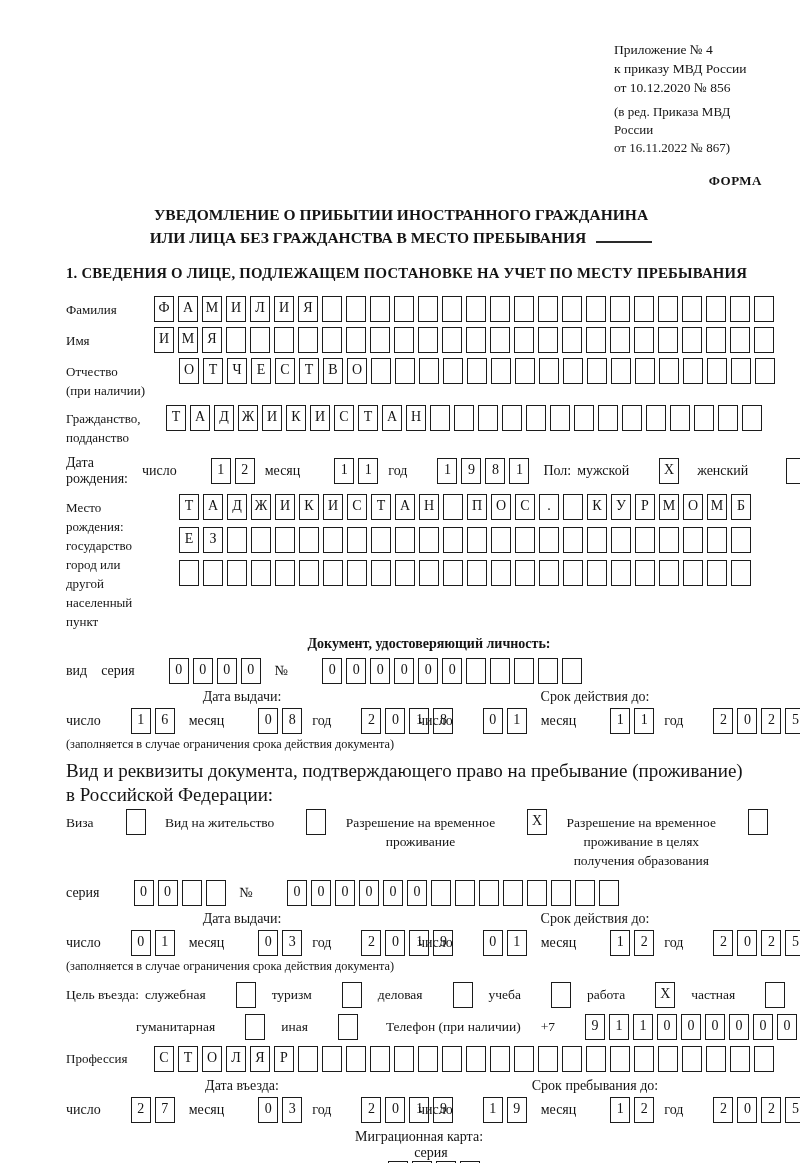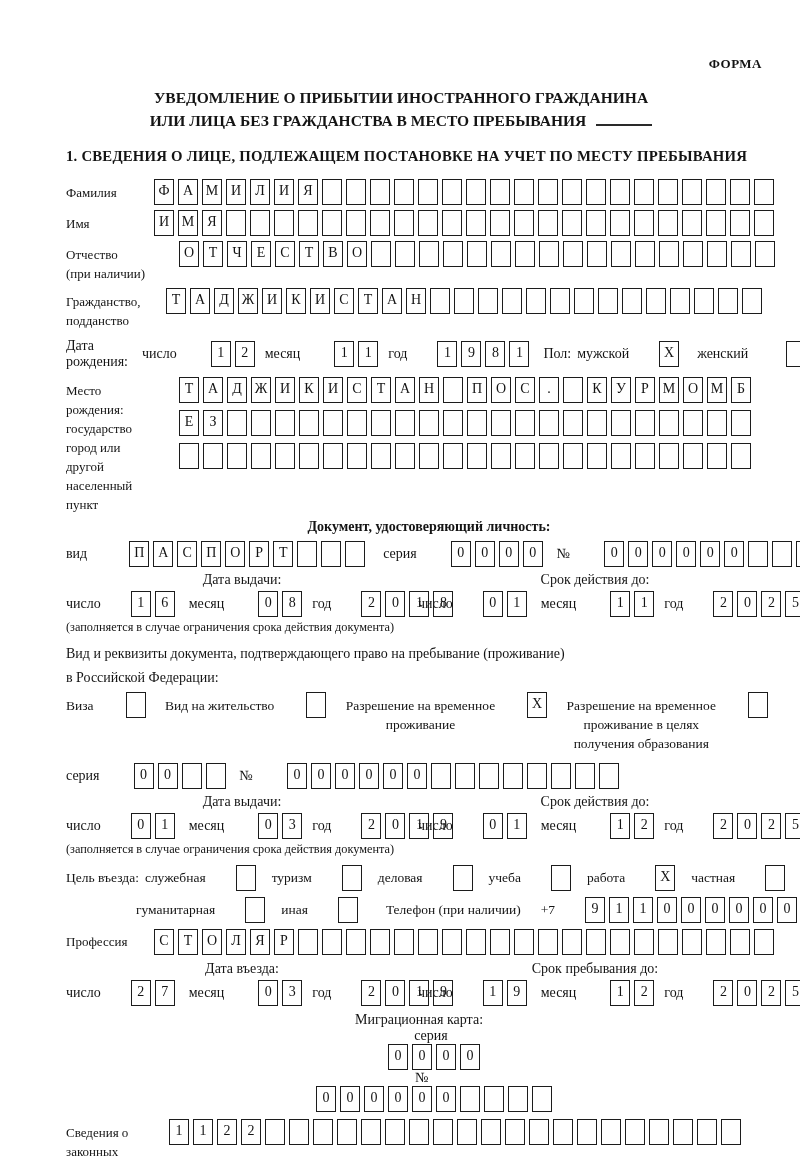--- a/index.html
+++ b/index.html
@@ -32,38 +32,47 @@
   .iline .cells{line-height:0;}
   .sp6{margin-left:6px}.sp10{margin-left:10px}.sp14{margin-left:14px}.sp18{margin-left:18px}.sp24{margin-left:24px}
   .doc-heading{text-align:center;font-weight:bold;font-size:14px;margin:4px 40px 6px 60px;}
   
   .dates-row{display:flex;margin-bottom:3px;}
   .date-group{width:352px;}
   .date-group.rg{flex:1;}
   .date-caption{text-align:center;font-size:14px;margin-bottom:3px;}
   .date-line{display:flex;align-items:center;}
   .valid-note{font-size:12.3px;margin:2px 16px 8px 0;}
-  .plain{font-size:14px;line-height:21px;margin-bottom:3px;}
+  .plain{font-size:19px;line-height:21px;margin-bottom:3px;}
   
   .optrow{display:flex;align-items:flex-start;justify-content:space-between;margin:4px 0 10px 0;}
   .opt{display:flex;align-items:flex-start;}
   .opt .optlabel{font-size:13.5px;line-height:19px;padding-top:4px;}
   .opt .optlabel.ctr{text-align:center;}
   .opt .cells{margin-left:8px;}
   
   .purposerow{display:flex;align-items:center;flex-wrap:nowrap;margin-bottom:6px;}
   .purposerow .plabel{font-size:13.5px;margin-right:6px;white-space:nowrap;}
   .purposerow .gap{width:12px;flex:none;}
   .reps-row .cells{margin-bottom:8px;}
 </style>
 </head>
 <body>
 
 <div class="page">
 
+  <div class="annex">
+    <div>Приложение № 4</div>
+    <div>к приказу МВД России</div>
+    <div>от 10.12.2020 № 856</div>
+    <div class="edition">
+      <div>(в ред. Приказа МВД России</div>
+      <div>от 16.11.2022 № 867)</div>
+    </div>
+  </div>
 
   <div class="forma">ФОРМА</div>
 
   <div class="title">
     <div>УВЕДОМЛЕНИЕ О ПРИБЫТИИ ИНОСТРАННОГО ГРАЖДАНИНА</div>
     <div>
       <span>ИЛИ ЛИЦА БЕЗ ГРАЖДАНСТВА В МЕСТО ПРЕБЫВАНИЯ</span><span class="blankline"></span>
     </div>
   </div>
 
@@ -112,21 +121,20 @@
         <div class="cells"><span class="cell">Т</span><span class="cell">А</span><span class="cell">Д</span><span class="cell">Ж</span><span class="cell">И</span><span class="cell">К</span><span class="cell">И</span><span class="cell">С</span><span class="cell">Т</span><span class="cell">А</span><span class="cell">Н</span><span class="cell">&nbsp;</span><span class="cell">П</span><span class="cell">О</span><span class="cell">С</span><span class="cell">.</span><span class="cell">&nbsp;</span><span class="cell">К</span><span class="cell">У</span><span class="cell">Р</span><span class="cell">М</span><span class="cell">О</span><span class="cell">М</span><span class="cell">Б</span></div>
         <div class="cells"><span class="cell">Е</span><span class="cell">З</span><span class="cell">&nbsp;</span><span class="cell">&nbsp;</span><span class="cell">&nbsp;</span><span class="cell">&nbsp;</span><span class="cell">&nbsp;</span><span class="cell">&nbsp;</span><span class="cell">&nbsp;</span><span class="cell">&nbsp;</span><span class="cell">&nbsp;</span><span class="cell">&nbsp;</span><span class="cell">&nbsp;</span><span class="cell">&nbsp;</span><span class="cell">&nbsp;</span><span class="cell">&nbsp;</span><span class="cell">&nbsp;</span><span class="cell">&nbsp;</span><span class="cell">&nbsp;</span><span class="cell">&nbsp;</span><span class="cell">&nbsp;</span><span class="cell">&nbsp;</span><span class="cell">&nbsp;</span><span class="cell">&nbsp;</span></div>
         <div class="cells"><span class="cell">&nbsp;</span><span class="cell">&nbsp;</span><span class="cell">&nbsp;</span><span class="cell">&nbsp;</span><span class="cell">&nbsp;</span><span class="cell">&nbsp;</span><span class="cell">&nbsp;</span><span class="cell">&nbsp;</span><span class="cell">&nbsp;</span><span class="cell">&nbsp;</span><span class="cell">&nbsp;</span><span class="cell">&nbsp;</span><span class="cell">&nbsp;</span><span class="cell">&nbsp;</span><span class="cell">&nbsp;</span><span class="cell">&nbsp;</span><span class="cell">&nbsp;</span><span class="cell">&nbsp;</span><span class="cell">&nbsp;</span><span class="cell">&nbsp;</span><span class="cell">&nbsp;</span><span class="cell">&nbsp;</span><span class="cell">&nbsp;</span><span class="cell">&nbsp;</span></div>
       </div>
     </div>
 
     <div class="doc-heading">Документ, удостоверяющий личность:</div>
 
     <div class="iline">
       <span>вид</span>
-      <span class="cells sp18"><span class="cell">П</span><span class="cell">А</span><span class="cell">С</span><span class="cell">П</span><span class="cell">О</span><span class="cell">Р</span><span class="cell">Т</span><span class="cell">&nbsp;</span><span class="cell">&nbsp;</span><span class="cell">&nbsp;</span></span>
       <span class="sp14">серия</span>
       <span class="cells sp10"><span class="cell">0</span><span class="cell">0</span><span class="cell">0</span><span class="cell">0</span></span>
       <span class="sp10">№</span>
       <span class="cells sp10"><span class="cell">0</span><span class="cell">0</span><span class="cell">0</span><span class="cell">0</span><span class="cell">0</span><span class="cell">0</span><span class="cell">&nbsp;</span><span class="cell">&nbsp;</span><span class="cell">&nbsp;</span><span class="cell">&nbsp;</span><span class="cell">&nbsp;</span></span>
     </div>
 
     <div class="dates-row">
       <div class="date-group">
         <div class="date-caption">Дата выдачи:</div>
         <div class="date-line">

